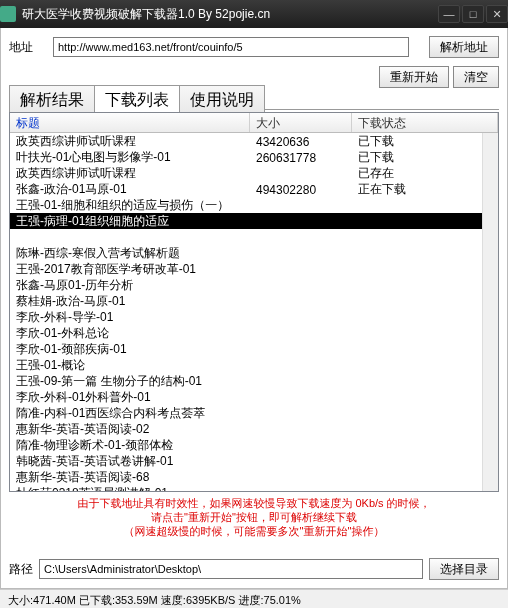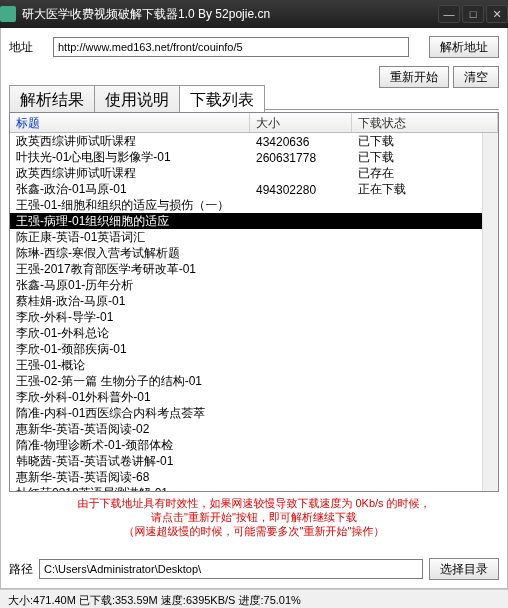--- a/index.html
+++ b/index.html
@@ -58,22 +58,22 @@
 
   <div class="addr-row">
     <span class="addr-label">地址</span>
     <input class="addr-input" value="http://www.med163.net/front/couinfo/5" style="">
     <button class="btn">解析地址</button>
   </div>
 
   <div class="tabs-row">
     <div id="tabs-container" style="display: flex;">
         <div class="tab">解析结果</div>
+        <div class="tab active">下载列表</div>
         <div class="tab">使用说明</div>
-        <div class="tab active">下载列表</div>
       </div>
     <div class="tabs-spacer"></div>
     <div class="tabs-btns">
       <button class="btn">重新开始</button>
       <button class="btn">清空</button>
     </div>
   </div>
 
   <div class="table-wrap">
     <div class="thead">
@@ -106,21 +106,20 @@
           <div class="td1">王强-01-细胞和组织的适应与损伤（一）</div>
           <div class="td2"></div>
           <div class="td3"></div>
         </div>
         <div class="tr sel">
           <div class="td1">王强-病理-01组织细胞的适应</div>
           <div class="td2"></div>
           <div class="td3"></div>
         </div>
         <div class="tr">
-          <div class="td1">陈正康-英语-01英语词汇</div>
           <div class="td2"></div>
           <div class="td3"></div>
         </div>
         <div class="tr">
           <div class="td1">陈琳-西综-寒假入营考试解析题</div>
           <div class="td2"></div>
           <div class="td3"></div>
         </div>
         <div class="tr">
           <div class="td1">王强-2017教育部医学考研改革-01</div>
@@ -151,21 +150,21 @@
           <div class="td1">李欣-01-颈部疾病-01</div>
           <div class="td2"></div>
           <div class="td3"></div>
         </div>
         <div class="tr">
           <div class="td1">王强-01-概论</div>
           <div class="td2"></div>
           <div class="td3"></div>
         </div>
         <div class="tr">
-          <div class="td1">王强-02-第一篇 生物分子的结构-01</div>
+          <div class="td1">王强-09-第一篇 生物分子的结构-01</div>
           <div class="td2"></div>
           <div class="td3"></div>
         </div>
         <div class="tr">
           <div class="td1">李欣-外科-01外科普外-01</div>
           <div class="td2"></div>
           <div class="td3"></div>
         </div>
         <div class="tr">
           <div class="td1">隋准-内科-01西医综合内科考点荟萃</div>

